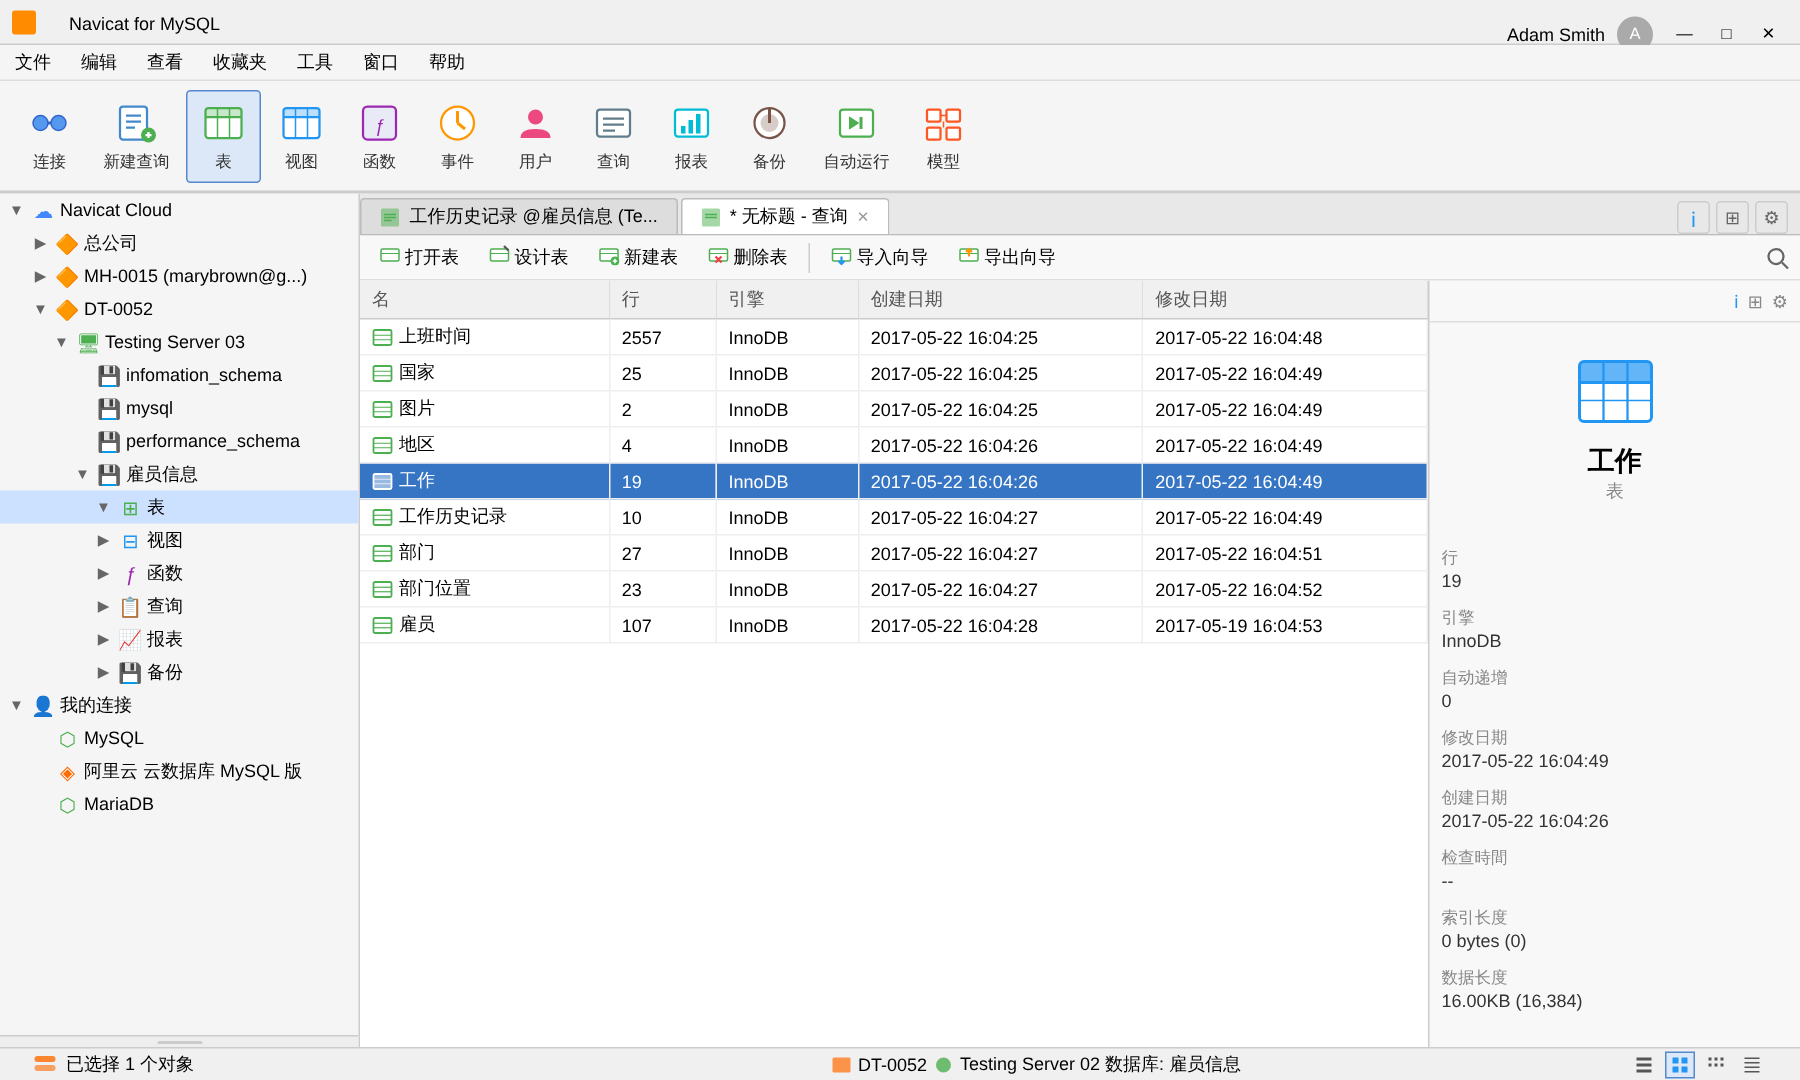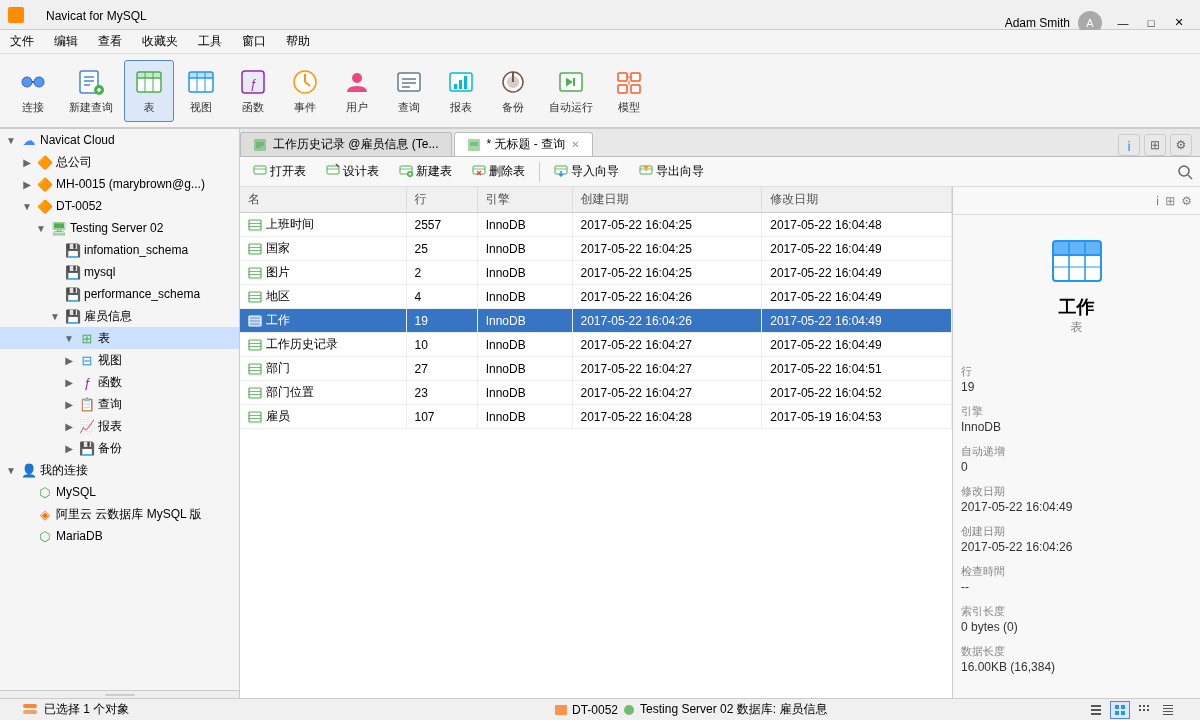--- a/index.html
+++ b/index.html
@@ -260,21 +260,21 @@
         <span class="tree-label">MH-0015 (marybrown@g...)</span>
       </div>
       <div class="tree-item" style="padding-left:20px;">
         <span class="tree-expand">▼</span>
         <span class="tree-icon" style="color:#ff8844;">🔶</span>
         <span class="tree-label">DT-0052</span>
       </div>
       <div class="tree-item" style="padding-left:34px;">
         <span class="tree-expand">▼</span>
         <span class="tree-icon" style="color:#4CAF50;">🖥</span>
-        <span class="tree-label">Testing Server 02</span>
+        <span class="tree-label">Testing Server 03</span>
       </div>
       <div class="tree-item" style="padding-left:48px;">
         <span class="tree-expand" style="width:14px;"></span>
         <span class="tree-icon" style="color:#9C27B0;">💾</span>
         <span class="tree-label">infomation_schema</span>
       </div>
       <div class="tree-item" style="padding-left:48px;">
         <span class="tree-expand" style="width:14px;"></span>
         <span class="tree-icon" style="color:#9C27B0;">💾</span>
         <span class="tree-label">mysql</span>

